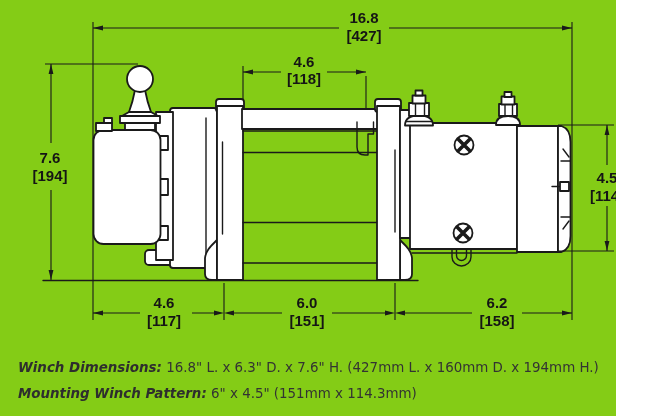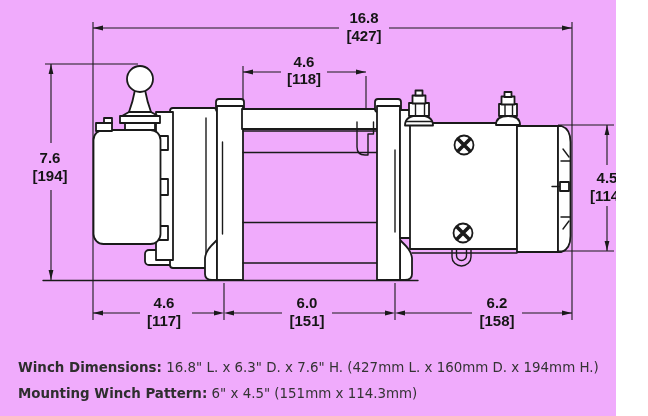--- a/index.html
+++ b/index.html
@@ -1,22 +1,22 @@
 <!DOCTYPE html>
 <html><head>
 <meta charset="utf-8">
 <style>
   html,body{margin:0;padding:0;background:#ffffff;}
-  .page{position:relative;width:616px;height:416px;background:#f0abfc;overflow:hidden;
+  .page{position:relative;width:616px;height:416px;background:#84cc16;overflow:hidden;
         font-family:"DejaVu Sans", sans-serif;}
   .drawing{position:absolute;left:0;top:0;}
   .dim-text{font-family:"Liberation Sans", sans-serif;font-weight:bold;font-size:15px;fill:#151515;}
   .notes{position:absolute;left:18px;top:355px;width:620px;color:#333333;
          font-size:13.4px;line-height:26px;}
-  .notes b{font-weight:bold;color:#2e2e2e;}
+  .notes b{font-weight:bold;color:#2e2e2e;font-style:italic;}
   .outline{stroke:#1a1a1a;fill:#ffffff;stroke-width:1.8;stroke-linejoin:round;stroke-linecap:round;}
   .detail{stroke:#1a1a1a;fill:none;stroke-width:1.4;stroke-linejoin:round;stroke-linecap:round;}
   .dimline{stroke:#1a1a1a;fill:none;stroke-width:1.1;stroke-linecap:butt;}
   .arrow{fill:#1a1a1a;stroke:none;}
   .screwx{stroke:#1a1a1a;fill:none;stroke-width:3.6;stroke-linecap:round;}
 </style>
 </head>
 <body>
 
 <div class="page">

